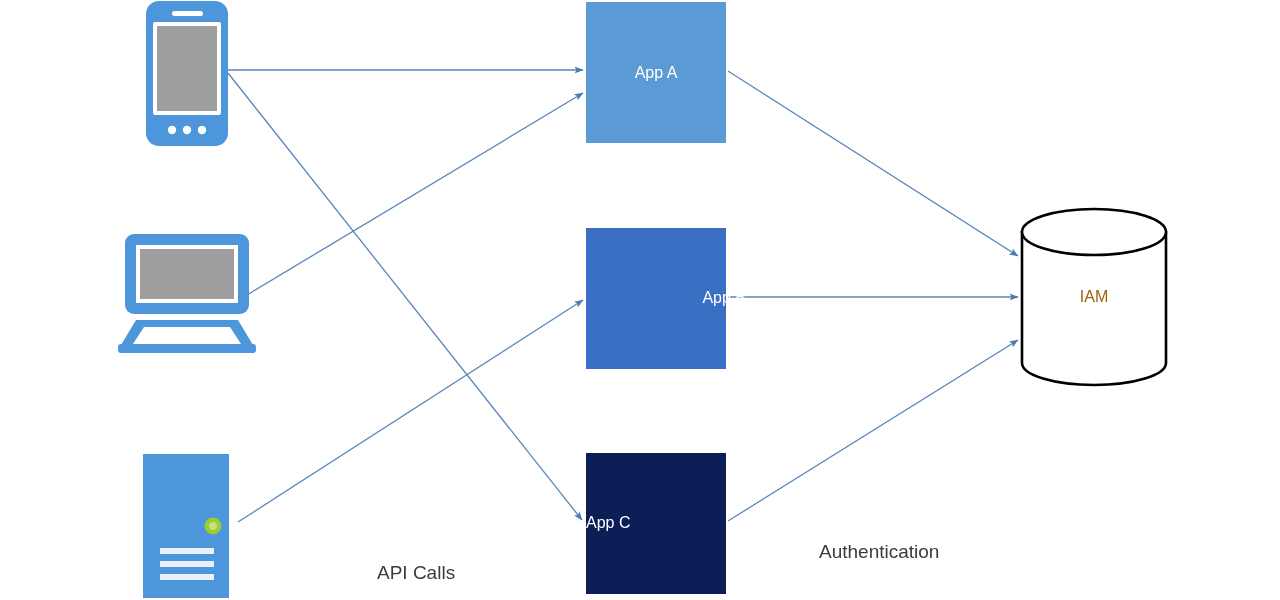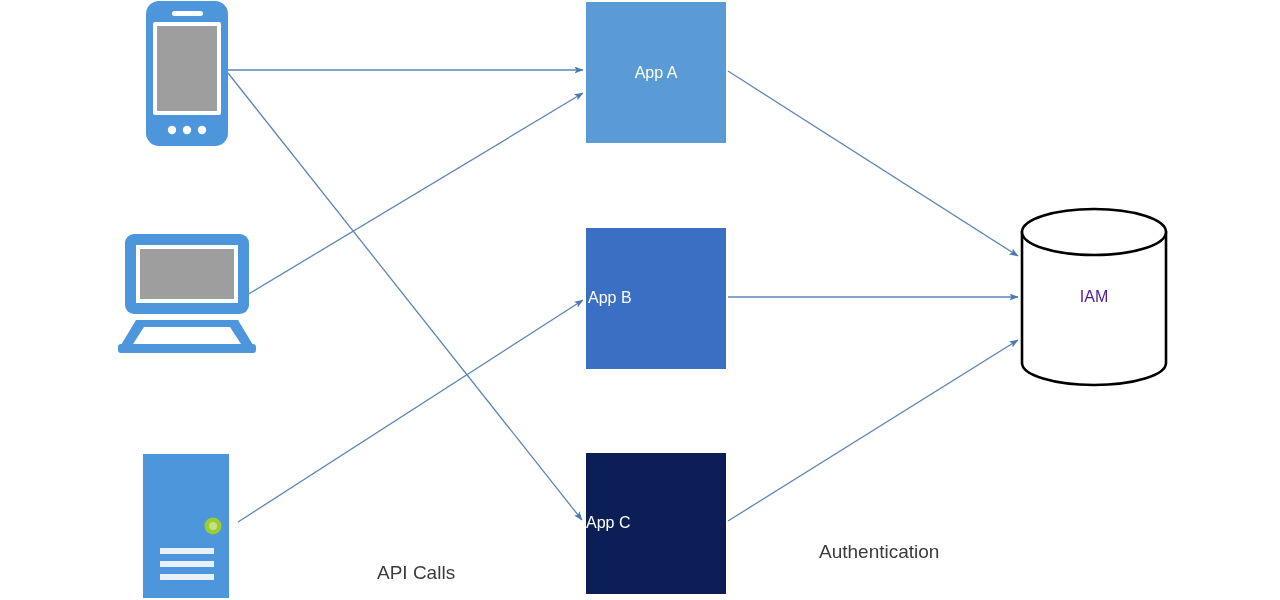--- a/index.html
+++ b/index.html
@@ -36,21 +36,21 @@
     position: absolute;
     font-family: "Liberation Sans", sans-serif;
     font-size: 19px;
     color: #3b3b3b;
     white-space: nowrap;
   }
   .iam-label {
     position: absolute;
     font-family: "Liberation Sans", sans-serif;
     font-size: 16px;
-    color: #4c1d95;
+    color: #a16207;
     white-space: nowrap;
   }
 </style>
 </head>
 <body>
 
 <div id="canvas">
 
   <svg class="layer" viewBox="0 0 1280 600">
     <defs>
@@ -105,21 +105,21 @@
     </g>
   </svg>
 
   <svg class="layer" viewBox="0 0 1280 600">
     <rect x="586" y="2" width="140" height="141" fill="#5B9BD5"></rect>
     <rect x="586" y="228" width="140" height="141" fill="#3A6FC4"></rect>
     <rect x="586" y="453" width="140" height="141" fill="#0B1F56"></rect>
   </svg>
 
   <div class="node-label" style="left:586px; top:64px; width:140px; text-align:center;">App A</div>
-  <div class="node-label" style="left:572px; top:289px; width:140px; text-align:left;padding-left:16px;">App B</div>
+  <div class="node-label" style="left:590px; top:289px; width:140px; text-align:right;padding-left:16px;">App B</div>
   <div class="node-label" style="left:586px; top:514px; width:140px; text-align:left;">App C</div>
 
   <svg class="layer" viewBox="0 0 1280 600">
     <path d="M1022 232 L1022 363 A72 22 0 0 0 1166 363 L1166 232 Z" fill="#ffffff" stroke="#000000" stroke-width="2.6"></path>
     <ellipse cx="1094" cy="232" rx="72" ry="23" fill="#ffffff" stroke="#000000" stroke-width="2.6"></ellipse>
   </svg>
 
   <div class="iam-label" style="left:1022px; top:288px; width:144px; text-align:center;">IAM</div>
 
   <div class="flow-label" style="left:377px; top:562px;">API Calls</div>

